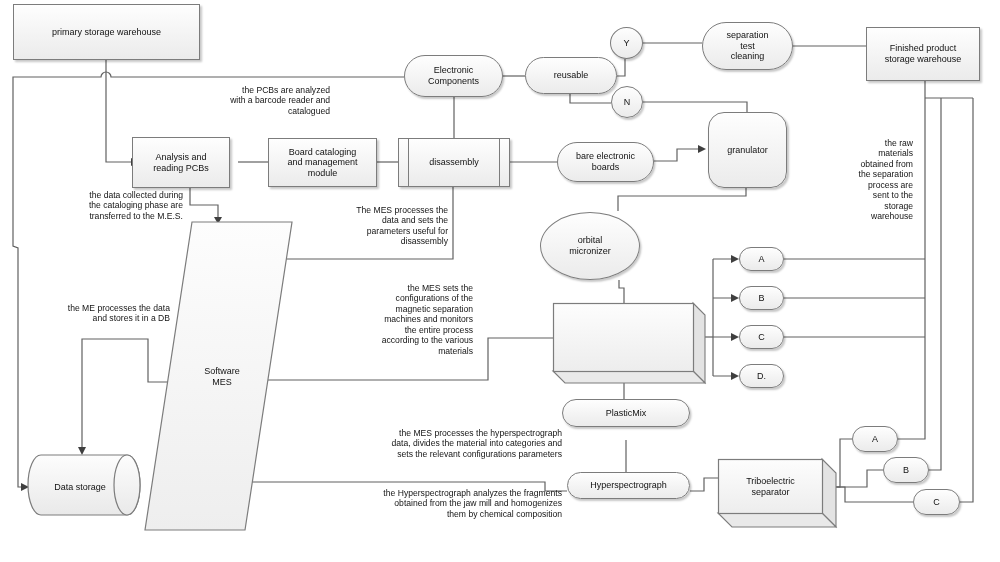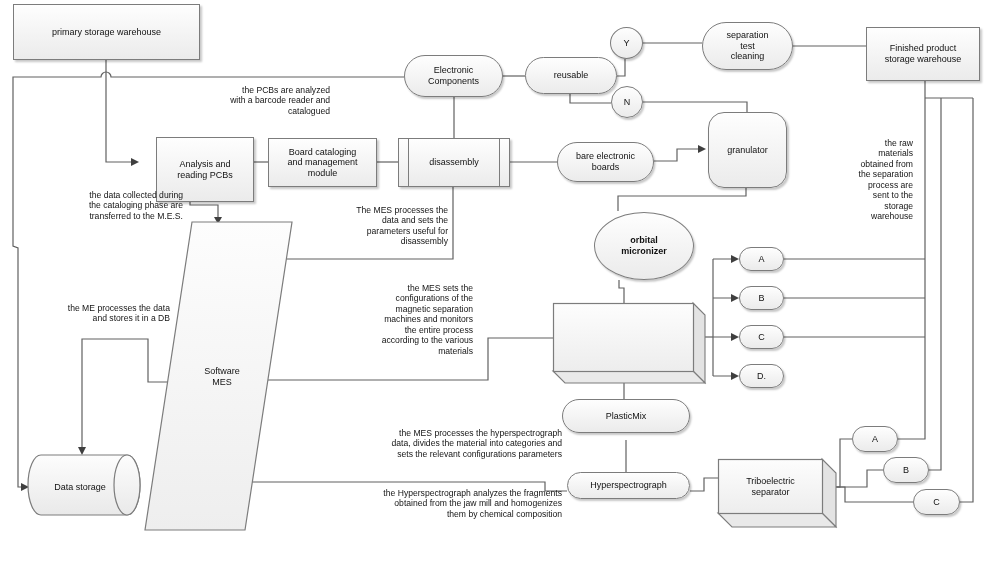--- a/index.html
+++ b/index.html
@@ -129,21 +129,21 @@
     <rect x="0.5" y="0.5" width="104" height="54" fill="url(#gtb)" stroke="#7c7c7c" stroke-width="1.2"></rect>
   </svg>
   <div class="lbl" style="left:718px;top:459px;width:105px;height:55px;">
     <span>Triboelectric
 separator</span>
   </div>
 
   <div class="node" style="left:13px;top:4px;width:187px;height:56px;">
     <span>primary storage warehouse</span>
   </div>
-  <div class="node" style="left:156px;top:137px;width:98px;height:65px;">
+  <div class="node" style="left:132px;top:137px;width:98px;height:51px;">
     <span>Analysis and
 reading PCBs</span>
   </div>
   <div class="node" style="left:268px;top:138px;width:109px;height:49px;">
     <span>Board cataloging
 and management
 module</span>
   </div>
   <div class="node pp" style="left:398px;top:138px;width:112px;height:49px;">
     <div class="bar" style="left:9px;"></div>
@@ -173,25 +173,25 @@
 test
 cleaning</span>
   </div>
   <div class="node pill" style="left:557px;top:142px;width:97px;height:40px;">
     <span>bare electronic
 boards</span>
   </div>
   <div class="node" style="left:708px;top:112px;width:79px;height:76px;border-radius:16px;">
     <span>granulator</span>
   </div>
-  <div class="node circle" style="left:594px;top:212px;width:100px;height:68px;font-weight:bold;">
+  <div class="node circle" style="left:540px;top:212px;width:100px;height:68px;">
     <span>orbital
 micronizer</span>
   </div>
-  <div class="node pill" style="left:562px;top:399px;width:128px;height:34px;">
+  <div class="node pill" style="left:562px;top:399px;width:128px;height:28px;">
     <span>PlasticMix</span>
   </div>
   <div class="node pill" style="left:567px;top:472px;width:123px;height:27px;">
     <span>Hyperspectrograph</span>
   </div>
 
   <div class="node pill" style="left:739px;top:247px;width:45px;height:24px;">
     <span>A</span>
   </div>
   <div class="node pill" style="left:739px;top:286px;width:45px;height:24px;">

